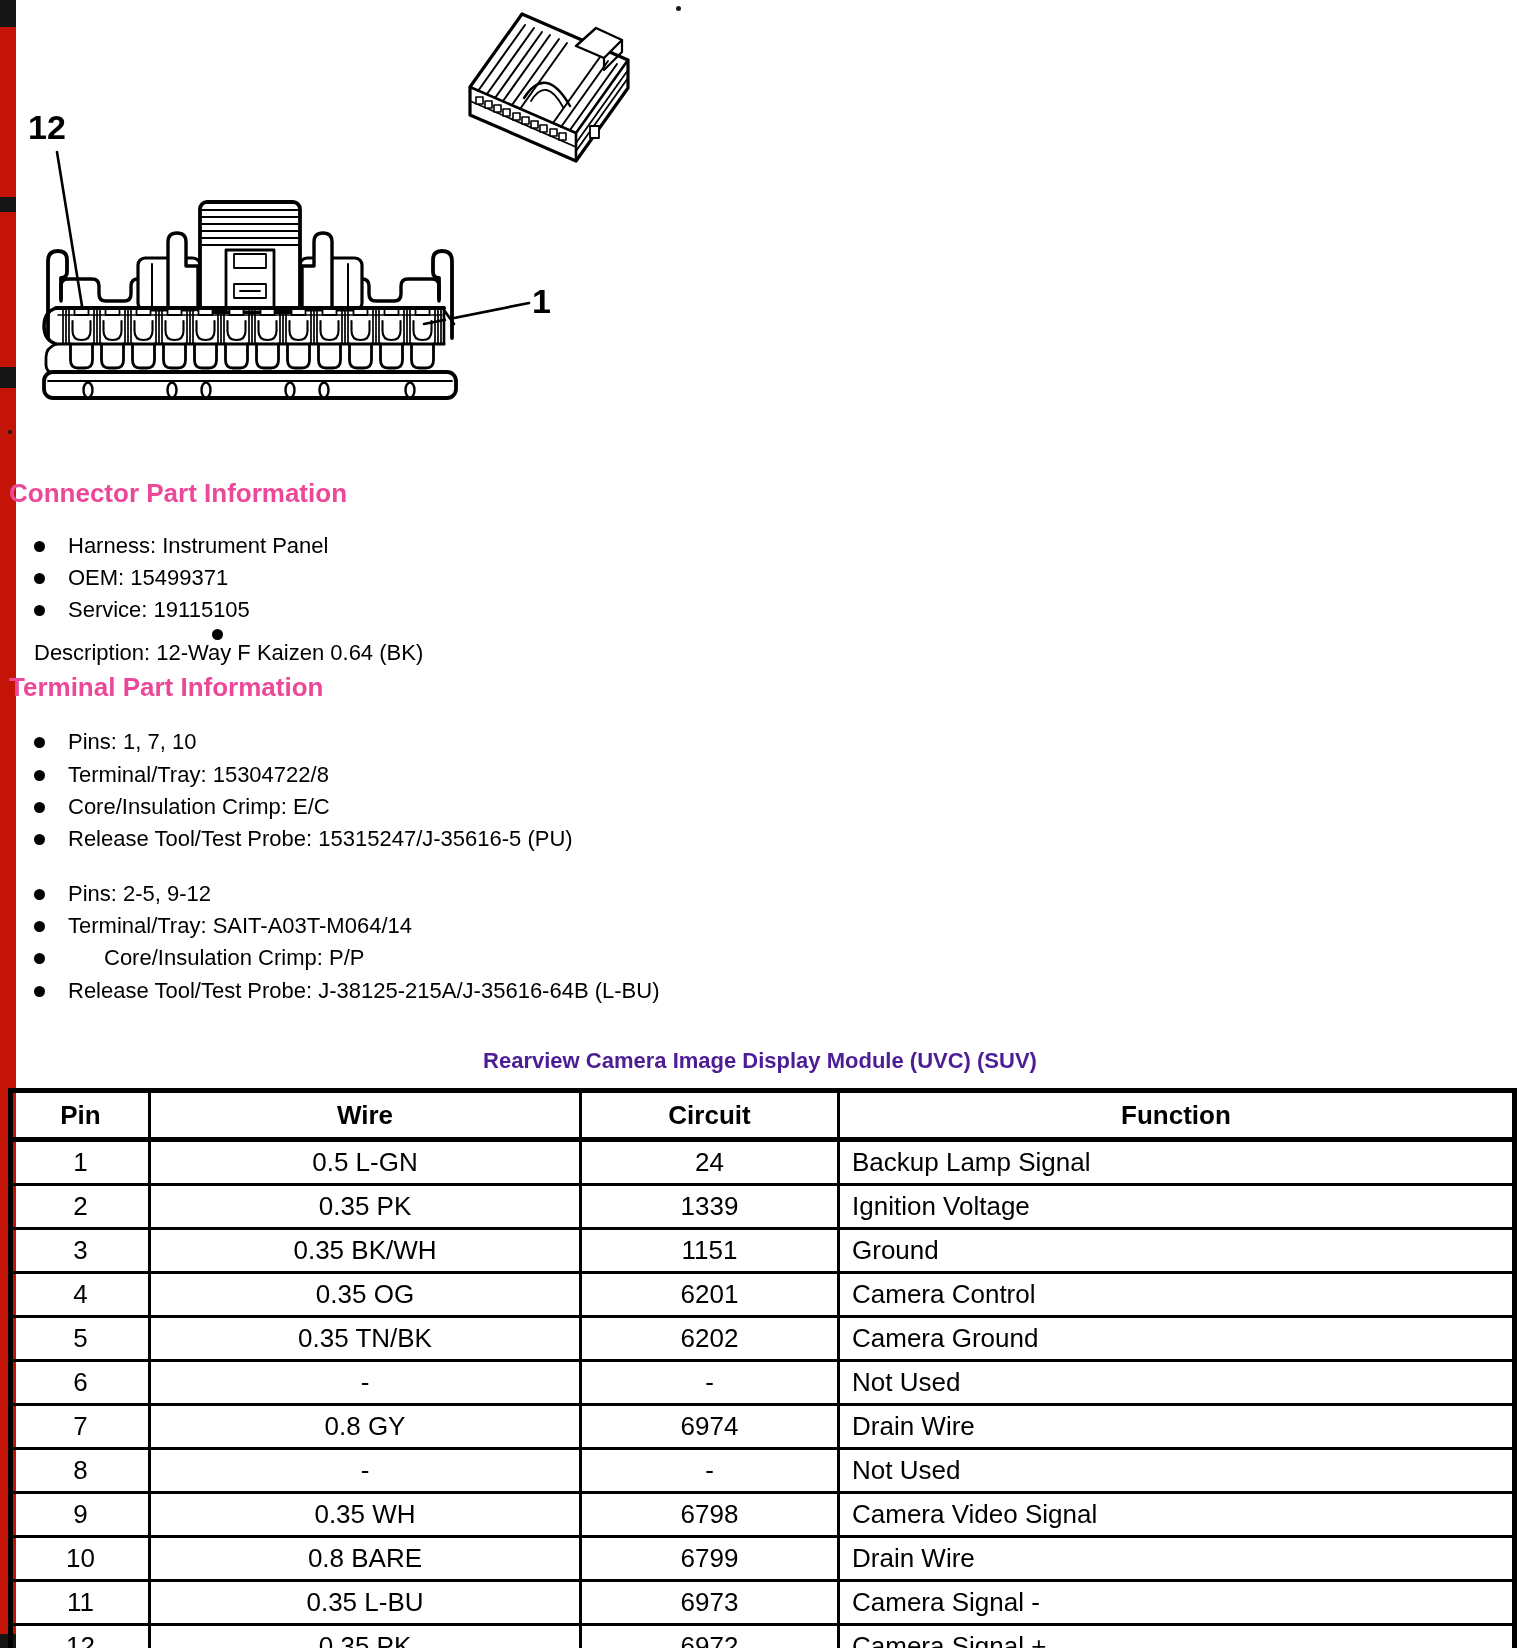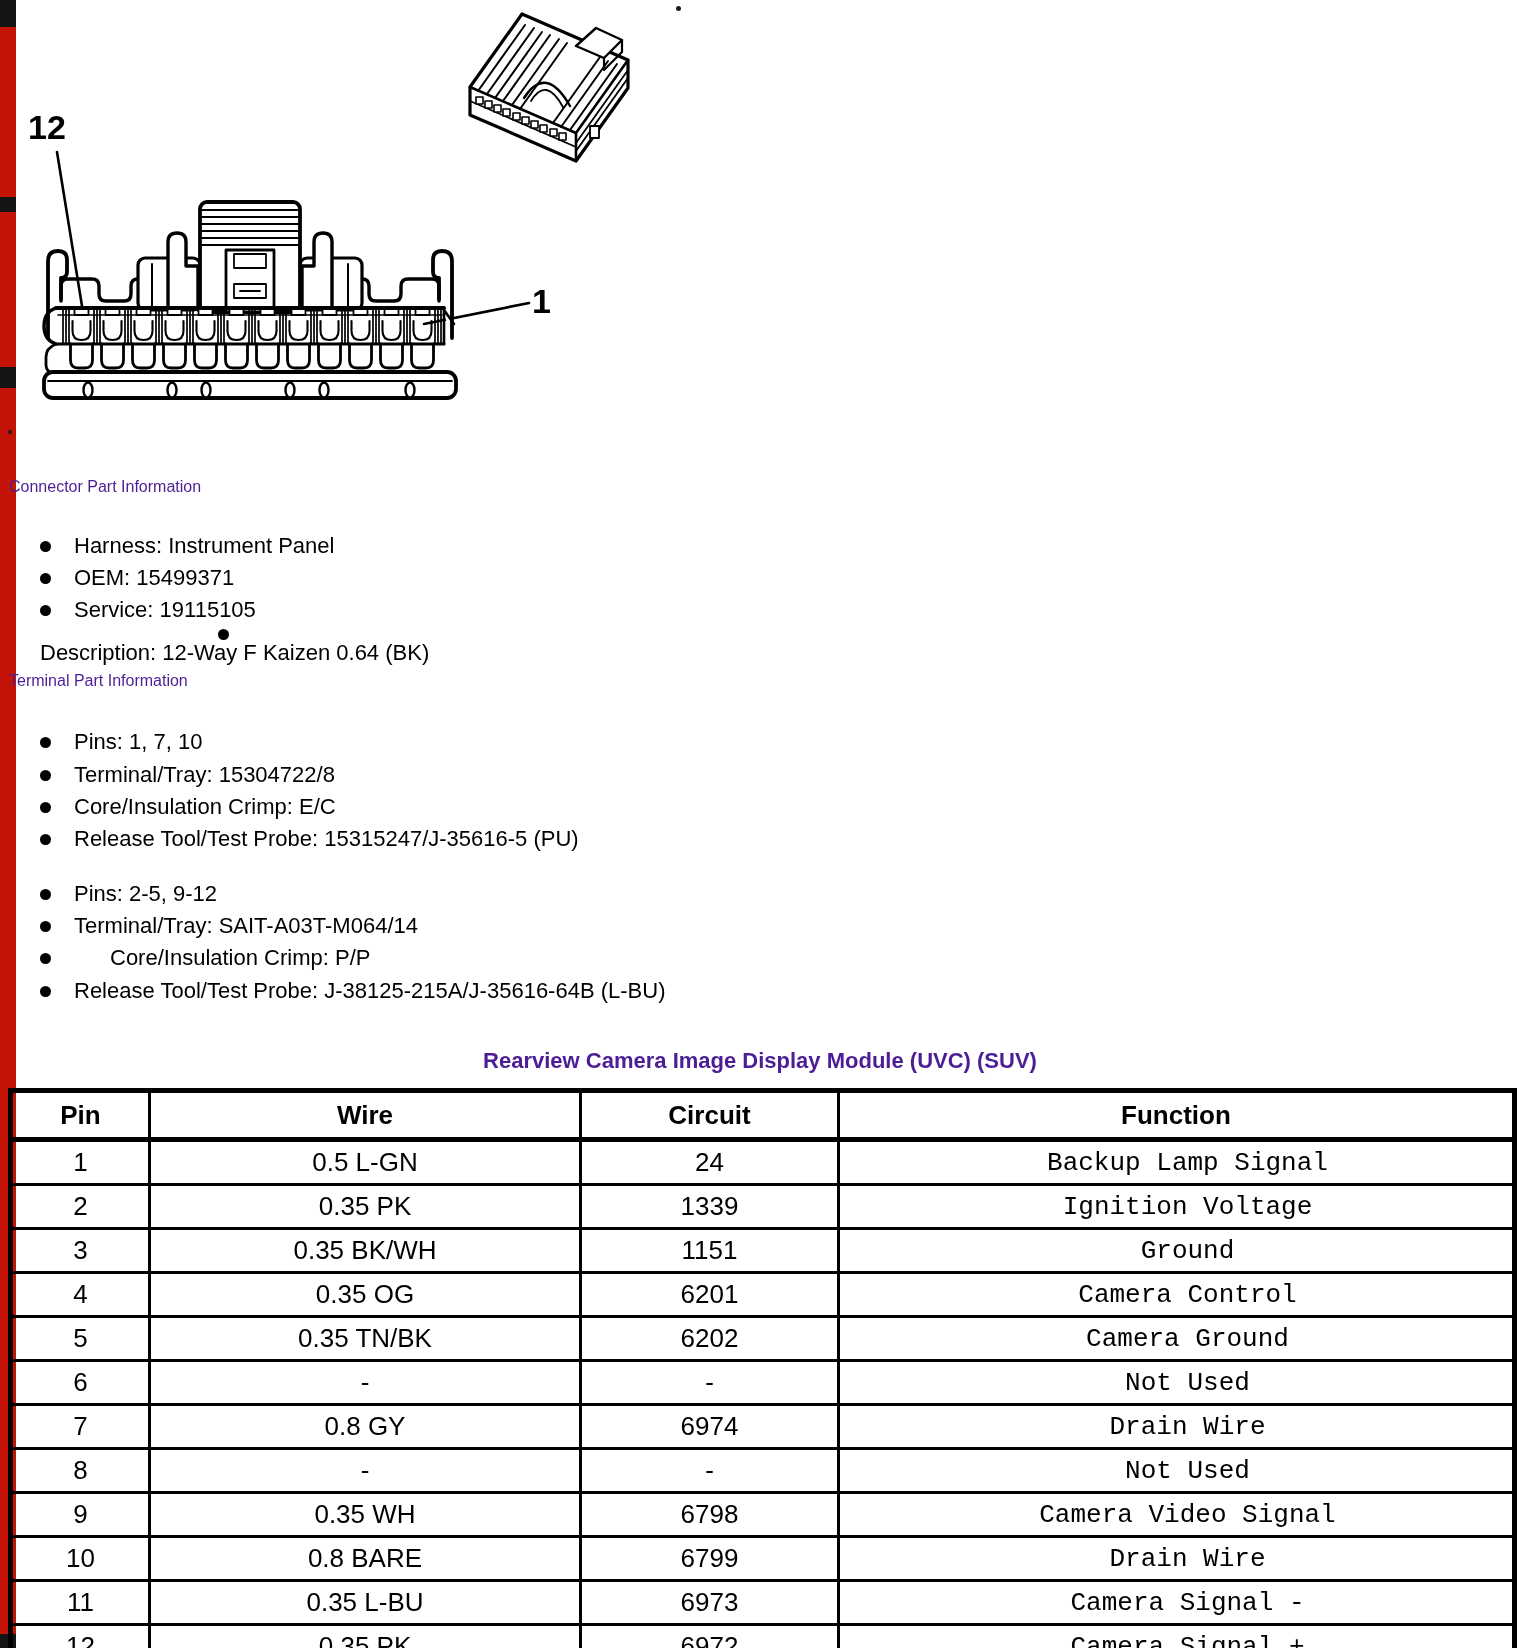--- a/index.html
+++ b/index.html
@@ -18,39 +18,39 @@
 
   .speck{position:absolute;background:#1a1a1a;border-radius:50%;}
   .speck-top{left:676px;top:6px;width:5px;height:5px;}
   .speck-mid{left:8px;top:430px;width:4px;height:4px;}
 
   .figure-svg{position:absolute;left:0;top:0;}
   .pin-label{position:absolute;font-size:34px;font-weight:700;color:#000;line-height:1;}
   #label-12{left:28px;top:110px;}
   #label-1{left:532px;top:284px;}
 
-  .h-section{position:absolute;left:9px;font-size:16px;font-weight:400;color:#4c1d95;}
+  .h-section{position:absolute;left:9px;font-size:26px;font-weight:700;color:#ec4899;}
   #heading-connector{top:478px;}
   #heading-terminal{top:672px;}
 
-  .bullet-item{position:absolute;left:40px;display:flex;align-items:center;}
+  .bullet-item{position:absolute;left:34px;display:flex;align-items:center;}
   .bullet-dot{width:11px;height:11px;background:#000;border-radius:50%;margin-right:23px;flex:0 0 auto;}
   .bullet-text{font-size:22px;color:#000;white-space:nowrap;}
 
   .table-title{position:absolute;left:8px;top:1048px;width:1504px;text-align:center;
     font-size:22px;font-weight:700;color:#4c1d95;}
 
   .pin-table{position:absolute;left:8px;top:1088px;width:1504px;
     border-collapse:collapse;table-layout:fixed;}
   .pin-table th,.pin-table td{border:3px solid #000;font-size:26px;color:#000;
     overflow:hidden;white-space:nowrap;}
   .pin-table{border:5px solid #000;}
   .pin-table th{height:42px;font-weight:700;text-align:center;border-bottom:5px solid #000;}
   .pin-table td{height:39px;text-align:center;}
-  .pin-table td.fn{text-align:center;padding-left:24px;font-family:Liberation Mono, monospace;}
+  .pin-table td.fn{text-align:left;padding-left:12px;}
   .col-pin{width:139px;}
   .col-wire{width:431px;}
   .col-circuit{width:258px;}
   .col-function{width:676px;}
 </style>
 </head>
 <body>
 
 <div class="edge-bar">
   <div class="edge-dash dash-a"></div>

